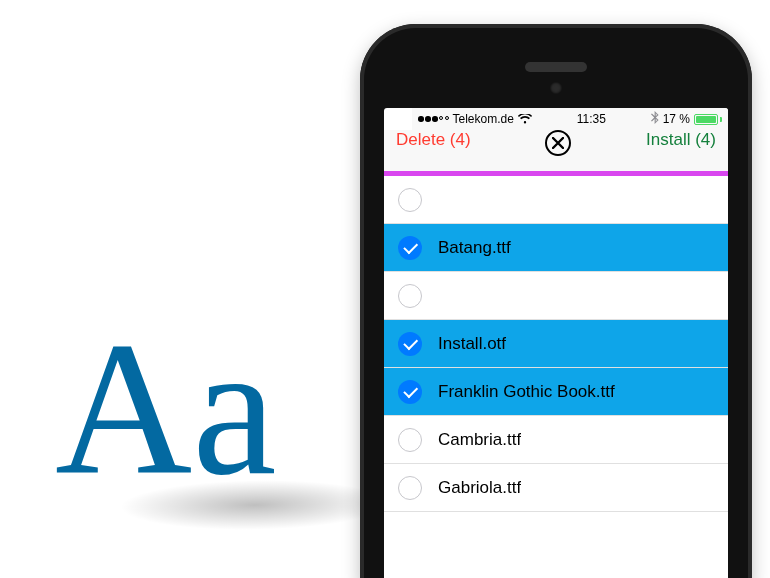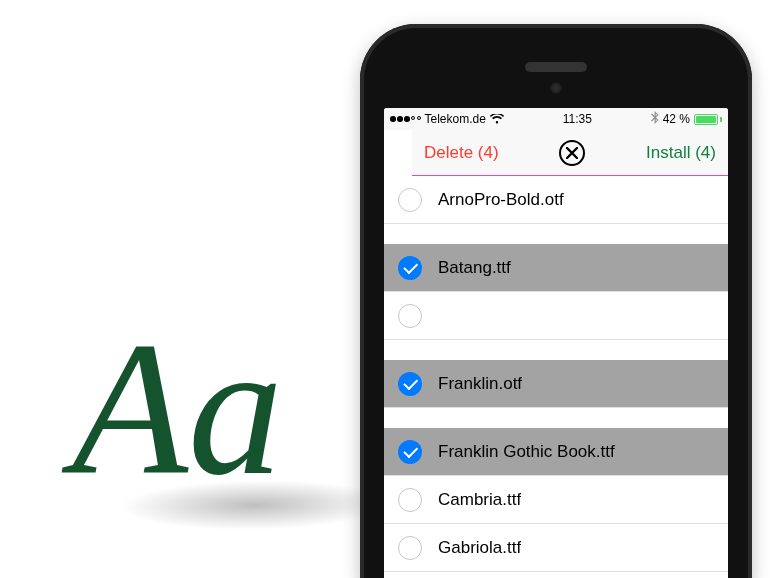--- a/index.html
+++ b/index.html
@@ -8,26 +8,25 @@
     height: 578px;
     background: #ffffff;
     position: relative;
     font-family: -apple-system, "Helvetica Neue", Helvetica, Arial, sans-serif;
     overflow: hidden;
   }
 
   
   .aa-display {
     position: absolute;
-    left: 72px;
+    left: 55px;
     top: 300px;
     font-family: Georgia, "Times New Roman", serif;
-    font-style: italic;
     font-size: 190px;
-    color: #14532d;
+    color: #0369a1;
   }
   .aa-shadow {
     position: absolute;
     left: 120px;
     top: 480px;
     width: 270px;
     height: 50px;
     background: radial-gradient(ellipse at center, rgba(0,0,0,0.25) 0%, rgba(0,0,0,0) 70%);
     transform: skewX(-25deg);
   }
@@ -79,20 +78,21 @@
   
   .status-bar {
     height: 22px;
     display: flex;
     align-items: center;
     justify-content: space-between;
     font-size: 12px;
     padding: 0 6px;
     color: #000;
     background: #f8f8f8;
+    margin-left: 28px;
   }
   .status-left, .status-right {
     display: flex;
     align-items: center;
     gap: 4px;
   }
   .signal-dots {
     display: flex;
     gap: 1.5px;
   }
@@ -107,48 +107,47 @@
   }
   .battery-body {
     width: 24px; height: 11px; border:1px solid #4cd964; border-radius:2px; position:relative;
   }
   .battery-fill { position:absolute; inset:1px; background:#4cd964; border-radius:1px; }
   .battery-cap { width:2px; height:5px; background:#4cd964; border-radius:0 1px 1px 0; }
 
   
   .nav-bar {
     height: 46px;
-    border-bottom: 1px solid #d946ef;
-    display: flex;
-    align-items: center;
+    border-bottom: 5px solid #d946ef;
+    display: flex;
+    align-items: flex-start;
     justify-content: space-between;
     padding: 0 12px;
     background: #f8f8f8;
-    margin-left: 28px;
   }
   .nav-delete { color: #ff3b30; font-size: 17px; }
   .nav-install { color: #15803d; font-size: 17px; }
   .nav-close {
     width: 26px; height: 26px; border:2px solid #000; border-radius:50%;
     display:flex; align-items:center; justify-content:center;
     font-size:16px; font-weight:bold; line-height:1;
   }
 
   
   .list { flex:1; overflow:hidden; }
   .row {
     display:flex; align-items:center;
     min-height: 48px;
     padding: 0 14px;
     border-bottom: 1px solid #e0e0e0;
     font-size: 17px;
     color:#000;
     background:#fff;
   }
-  .row.selected { background:#a3a3a3;margin-top:20px; }
+  .row.selected { background:#0ea5e9; }
   .check {
     width: 24px; height:24px; border-radius:50%;
     margin-right: 16px;
     flex-shrink:0;
     display:flex; align-items:center; justify-content:center;
   }
   .check.off { border:1.5px solid #c7c7cc; }
   .check.on { background:#007aff; }
   .check.on::after {
     content:""; width:6px; height:11px;
@@ -187,21 +186,21 @@
             </svg>
         </span>
       </div>
       <div style="font-weight:400;">11:35</div>
       <div class="status-right">
         <span class="bt-icon">
           <svg width="8" height="13" viewBox="0 0 8 13">
               <path d="M3.6 0v5.1L.9 2.4 0 3.3l3.2 3.2L0 9.7l.9.9 2.7-2.7V13l4-4-2.7-2.5L7.6 4 3.6 0zm1.2 2.3L6 3.9 4.8 5.1V2.3zm0 8.4V7.9L6 9.1l-1.2 1.6z" fill="#8e8e93"></path>
             </svg>
         </span>
-        <span>42 %</span>
+        <span>17 %</span>
         <span class="battery">
           <span class="battery-body">
               <span class="battery-fill"></span>
             </span>
           <span class="battery-cap"></span>
         </span>
       </div>
     </div>
 
     <div class="nav-bar">
@@ -210,32 +209,31 @@
         <svg width="12" height="12" viewBox="0 0 12 12">
             <path d="M1 1l10 10M11 1L1 11" stroke="#000" stroke-width="2.4" stroke-linecap="round"></path>
           </svg>
       </span>
       <span class="nav-install">Install (4)</span>
     </div>
 
     <div class="list" id="font-list">
         <div class="row">
           <span class="check off"></span>
-          <span class="row-label">ArnoPro-Bold.otf</span>
         </div>
         <div class="row selected">
           <span class="check on"></span>
           <span class="row-label">Batang.ttf</span>
         </div>
         <div class="row">
           <span class="check off"></span>
         </div>
         <div class="row selected">
           <span class="check on"></span>
-          <span class="row-label">Franklin.otf</span>
+          <span class="row-label">Install.otf</span>
         </div>
         <div class="row selected">
           <span class="check on"></span>
           <span class="row-label">Franklin Gothic Book.ttf</span>
         </div>
         <div class="row">
           <span class="check off"></span>
           <span class="row-label">Cambria.ttf</span>
         </div>
         <div class="row">

